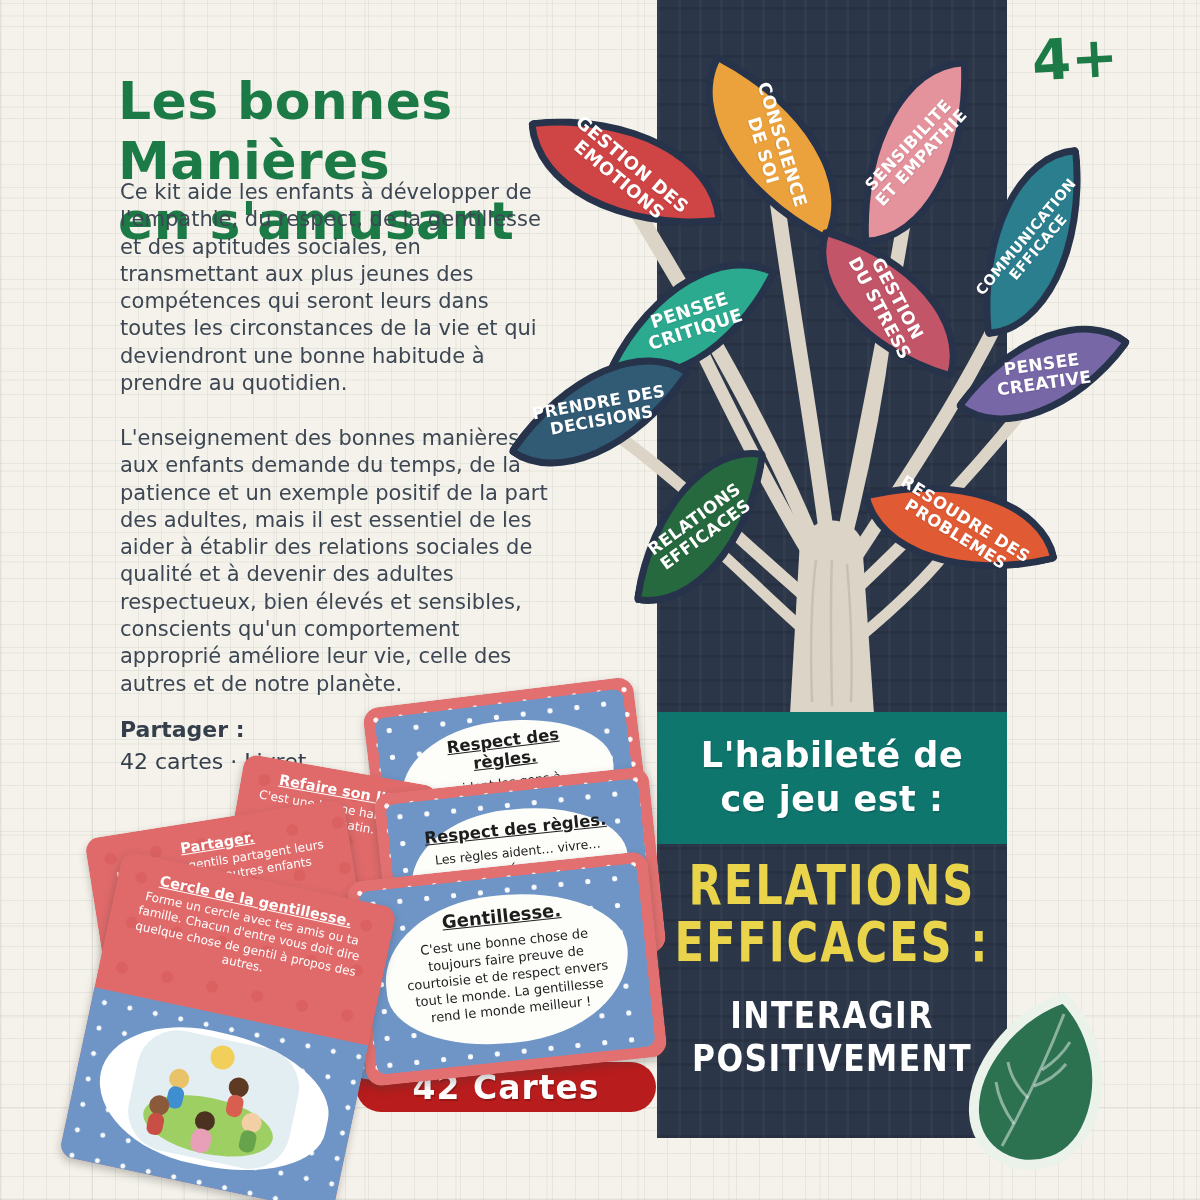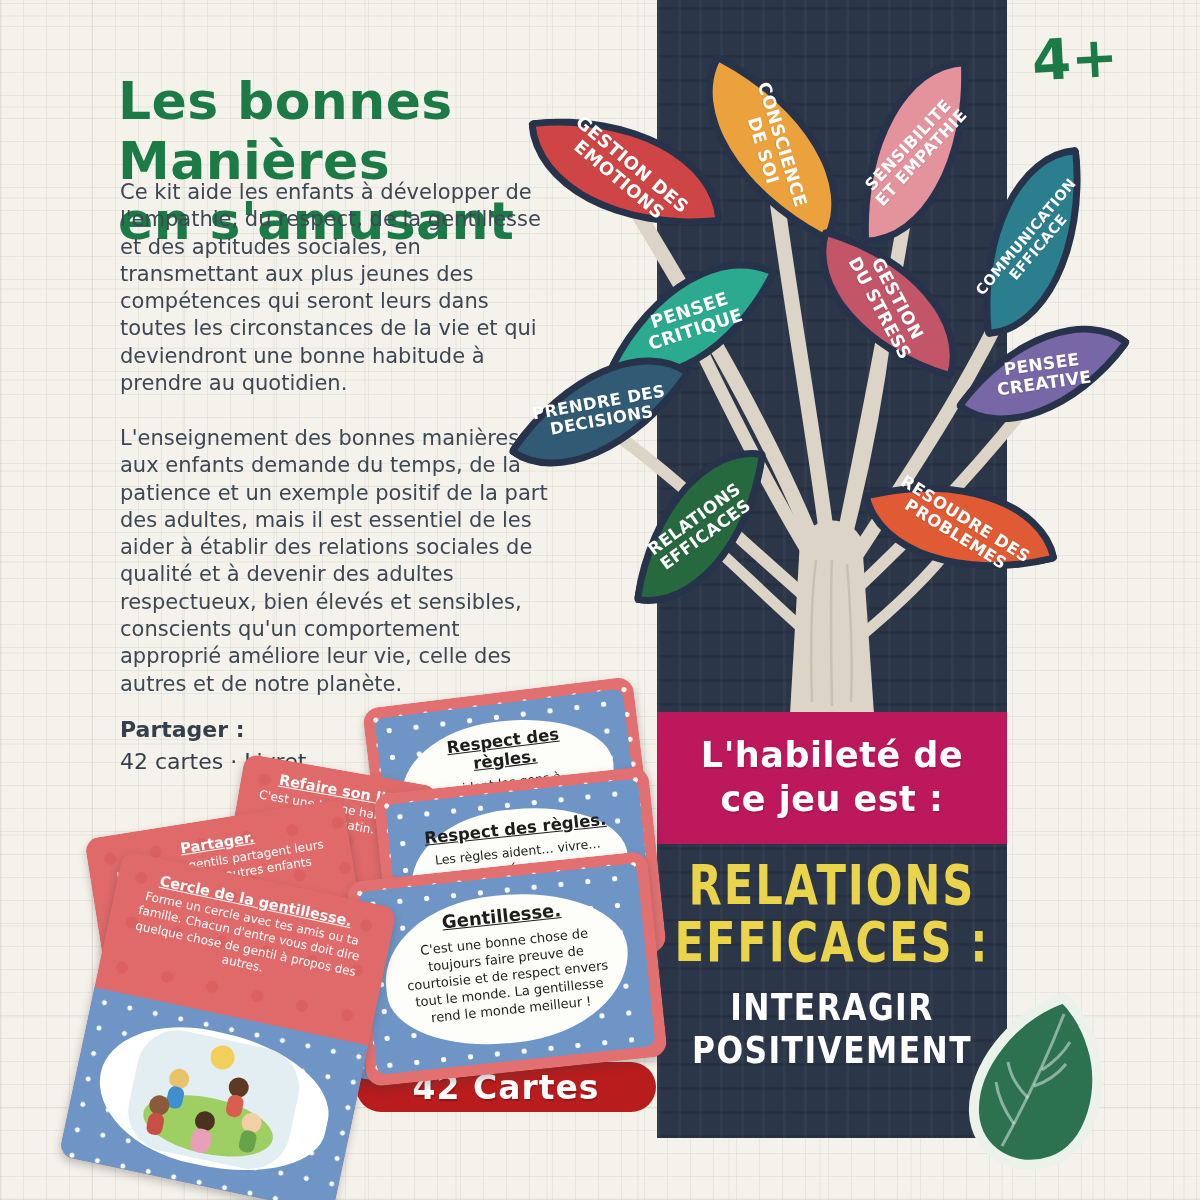--- a/index.html
+++ b/index.html
@@ -30,31 +30,31 @@
   #para2{top:404px;}
   #contents{left:120px;top:714px;font-size:22px;line-height:1.45;color:#353f4b;z-index:1;}
   #contents .lbl{font-weight:bold;}
   #age-badge{left:1032px;top:26px;font-size:56px;font-weight:bold;color:#1b7a45;transform:rotate(-3deg);z-index:3;}
 
   .leaf{position:absolute;border:7px solid #26334a;box-sizing:border-box;z-index:3;
     border-radius:4% 100% 4% 100%;display:flex;align-items:center;justify-content:center;}
   .leaf span{display:block;white-space:pre-line;text-align:center;color:#fff;font-weight:bold;
     line-height:1.12;letter-spacing:.4px;transform:rotate(45deg);text-shadow:0 1px 1px rgba(0,0,0,.12);}
 
-  #green-band{left:657px;top:712px;width:350px;height:132px;background:#be185d;z-index:4;
+  #green-band{left:657px;top:712px;width:350px;height:132px;background:#0f766e;z-index:4;
     display:flex;align-items:center;justify-content:center;}
   #green-band h2{margin:0;color:#fff;font-size:35px;font-weight:bold;text-align:center;
     letter-spacing:.5px;line-height:1.25;text-shadow:1px 2px 0 rgba(0,0,0,.12);}
 
   #skill-block{left:657px;top:856px;width:350px;text-align:center;z-index:3;}
   .skill-yellow{color:#e9d44c;font-size:47px;font-weight:bold;line-height:1.22;letter-spacing:2px;
     transform:scale(.92,1.18);}
   .skill-white{color:#fff;font-size:33px;font-weight:bold;line-height:1.3;letter-spacing:1.5px;
     transform:scale(.95,1.12);}
-  #skill-sub{margin-top:16px;}
+  #skill-sub{margin-top:24px;}
 
   #cards-banner{left:356px;top:1062px;width:300px;height:50px;background:#b91c1c;border-radius:25px;
     color:#fff;display:flex;align-items:center;justify-content:center;font-size:33px;font-weight:bold;
     z-index:5;letter-spacing:1px;text-shadow:1px 2px 0 rgba(0,0,0,.2);}
 
   .gcard{position:absolute;border-radius:16px;background-color:#e37070;
     background-image:radial-gradient(circle, rgba(255,255,255,.95) 2.2px, transparent 2.8px);
     background-size:25px 25px;box-shadow:0 4px 9px rgba(60,60,60,.3);}
   .gcard-blue{position:absolute;inset:11px;border-radius:10px;background-color:#6e95c6;
     background-image:radial-gradient(circle, rgba(255,255,255,.95) 2.4px, transparent 3px);

